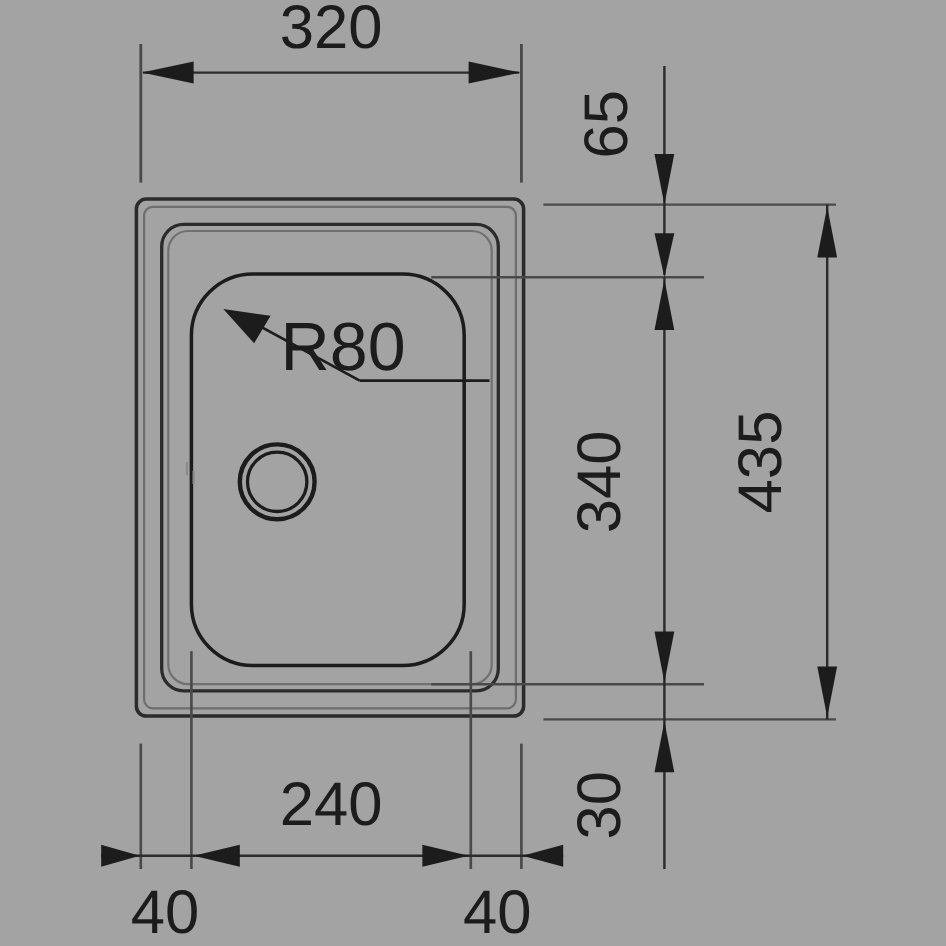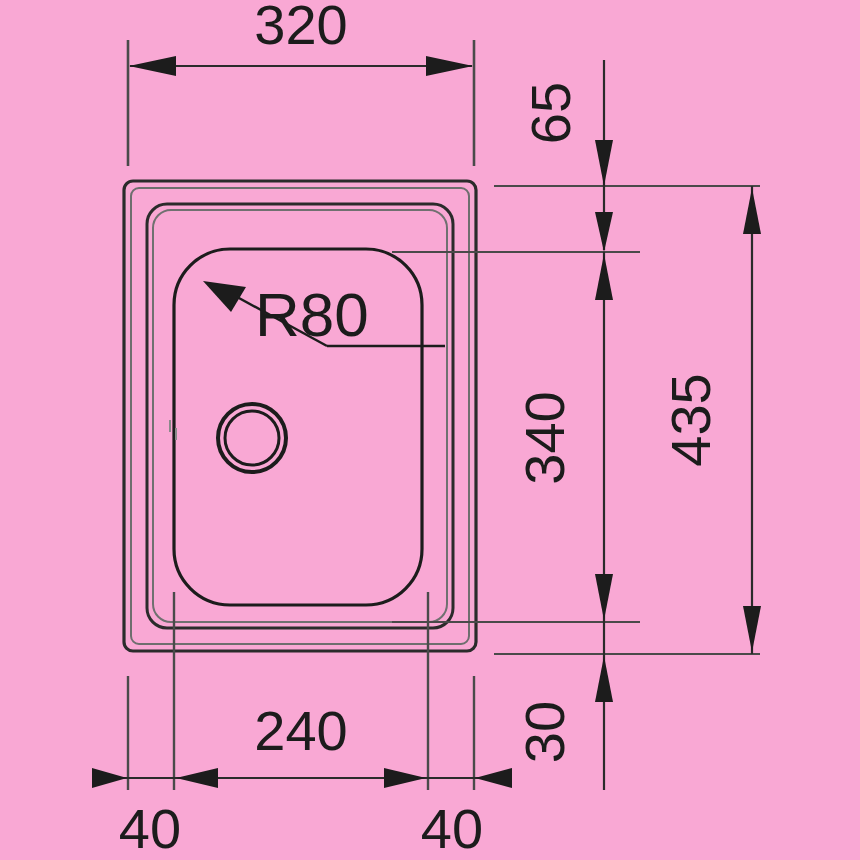--- a/index.html
+++ b/index.html
@@ -8,21 +8,21 @@
     padding: 0;
     background: #ffffff;
   }
   body {
     font-family: "Liberation Sans", sans-serif;
   }
   #drawing-root {
     position: relative;
     width: 860px;
     height: 860px;
-    background: #f9a8d4;
+    background: #a3a3a3;
     overflow: hidden;
   }
   #drawing-svg {
     position: absolute;
     top: 0;
     left: 0;
     width: 860px;
     height: 860px;
     display: block;
   }

